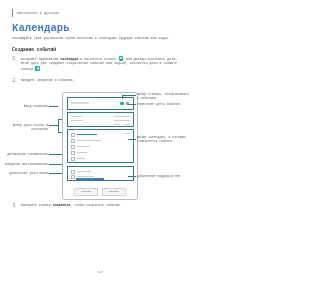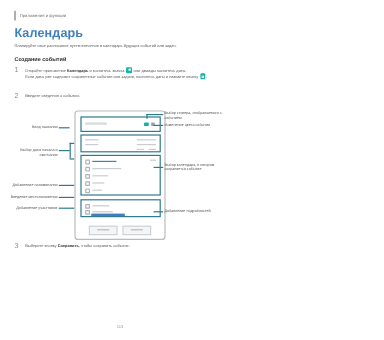--- a/index.html
+++ b/index.html
@@ -4,21 +4,21 @@
 <style>
   html,body{margin:0;padding:0;}
   body{
     width:200px;height:283px;
     background:#ffffff;
     font-family:"Liberation Sans", sans-serif;
     color:#3c3c3c;
     position:relative;
     overflow:hidden;
   }
-  .page{position:absolute;inset:0;}
+  .page{position:absolute;inset:0;font-family:Liberation Mono, monospace;}
 
   
   .runhead{
     position:absolute;left:12px;top:9px;
     display:flex;align-items:center;gap:3px;
   }
   .runhead .bar{
     width:1.4px;height:8px;background:#7a7a7a;display:block;
   }
   .runhead .txt{

